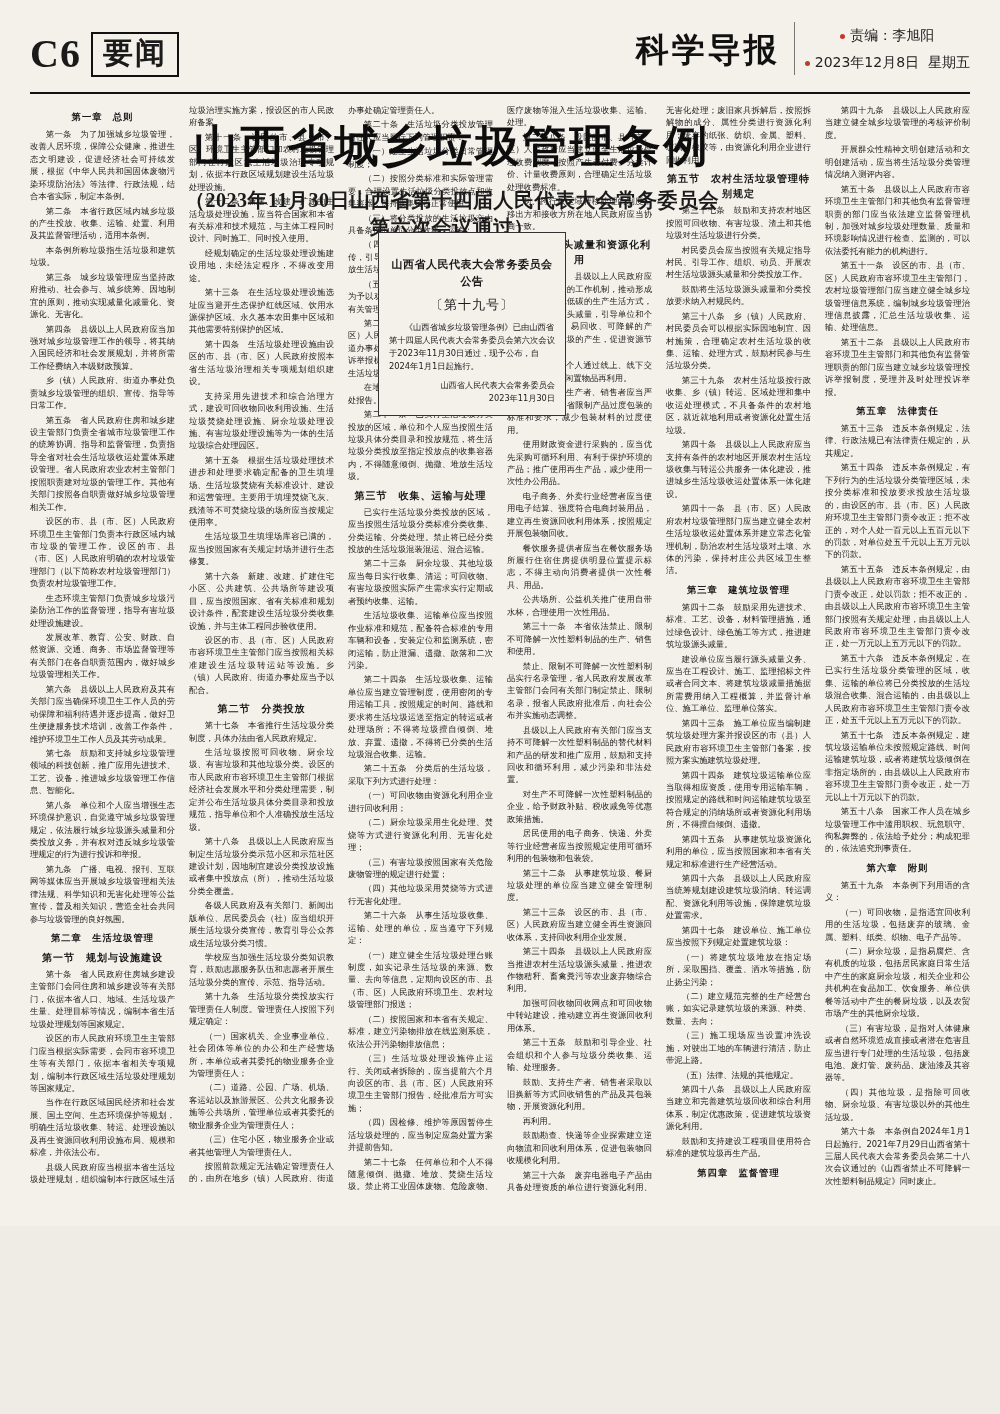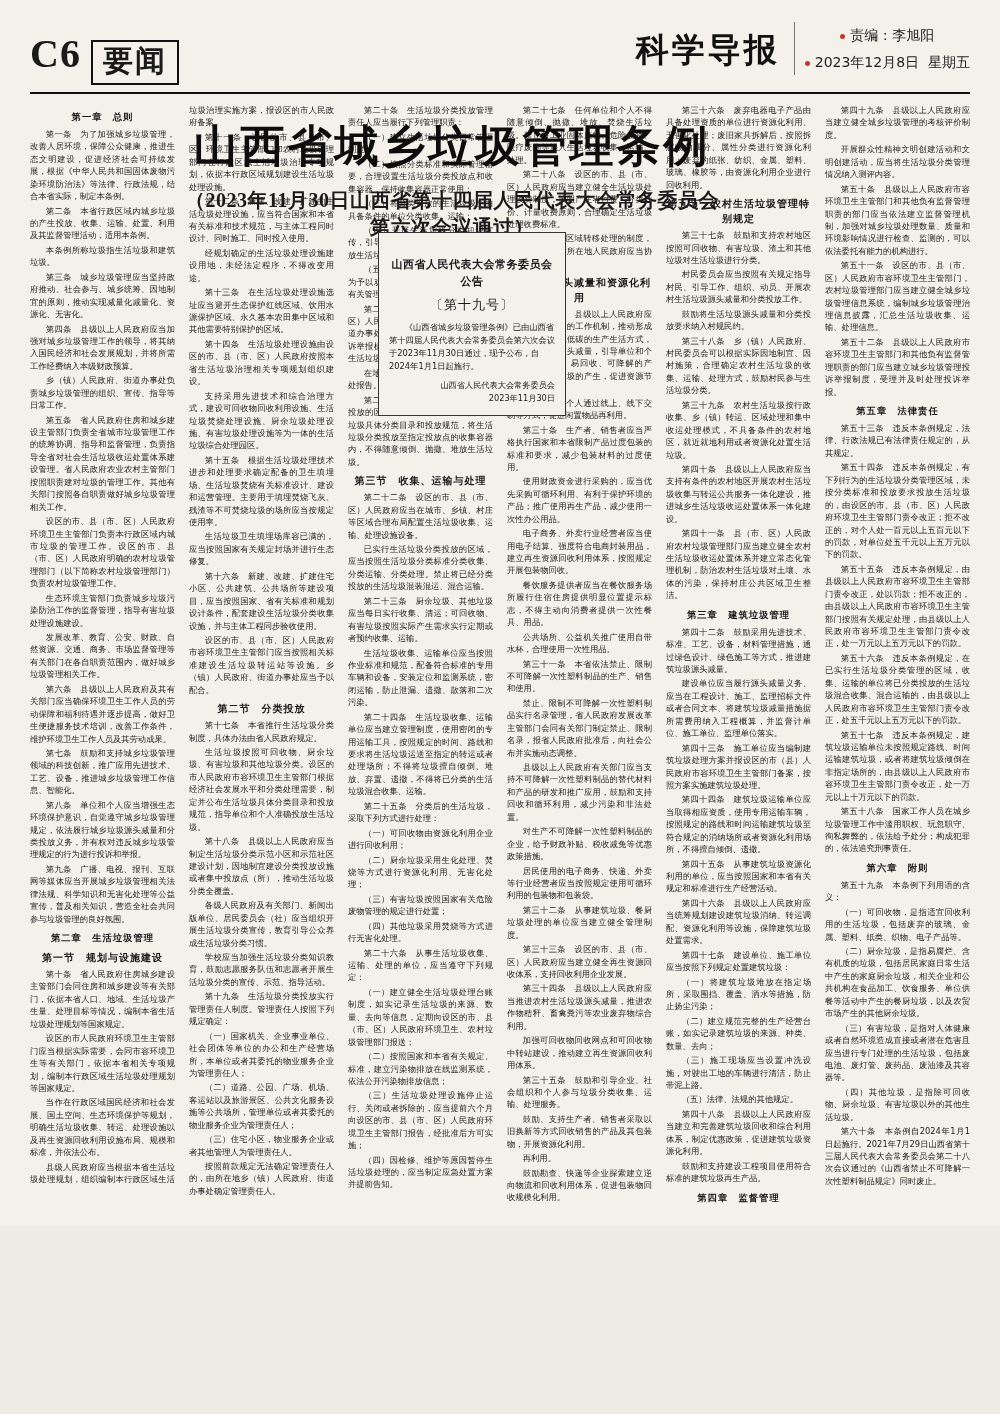--- a/index.html
+++ b/index.html
@@ -24,21 +24,21 @@
     margin:0 30px;
     border-bottom:2px solid #111;
     display:flex;align-items:flex-start;
   }
   .page-num{
     font-family:"Liberation Serif","DejaVu Serif",serif;
     font-size:40px;font-weight:700;letter-spacing:1px;
     margin-top:30px;
   }
   .section-box{
-    margin-top:40px;margin-left:10px;
+    margin-top:32px;margin-left:10px;
     border:2px solid #111;
     padding:2px 10px 4px 10px;
     font-size:30px;font-weight:700;
     font-family:"DejaVu Sans","Liberation Sans",sans-serif;
     letter-spacing:2px;
     line-height:1.15;
   }
   .mast-right{
     margin-left:auto;
     display:flex;align-items:flex-start;
@@ -195,21 +195,20 @@
         <p>第二十条　生活垃圾分类投放管理责任人应当履行下列管理职责：</p>
         <p>（一）建立生活垃圾分类日常管理制度；</p>
         <p>（二）按照分类标准和实际管理需要，合理设置生活垃圾分类投放点和收集容器，保持收集容器正常使用；</p>
         <p>（三）将分类投放的生活垃圾交由具备条件的单位分类收集、运输；</p>
         <p>（四）开展生活垃圾分类知识宣传，引导督促单位、家庭和个人分类投放生活垃圾；</p>
         <p>（五）对不符合分类投放要求的行为予以劝阻，劝阻无效的，应当及时向有关管理部门报告。</p>
         <p>第二十一条　设区的市、县（市、区）人民政府和乡（镇）人民政府、街道办事处应当建立健全生活垃圾分类投诉举报机制和应急机制，对投诉举报的生活垃圾分类违法行为及时处理。</p>
         <p>在地乡（镇）人民政府、街道办事处报告。</p>
         <p>第二十一条　已实行生活垃圾分类投放的区域，单位和个人应当按照生活垃圾具体分类目录和投放规范，将生活垃圾分类投放至指定投放点的收集容器内，不得随意倾倒、抛撒、堆放生活垃圾。</p>
         <div class="h-section">第三节　收集、运输与处理</div>
-        <p>第二十二条　设区的市、县（市、区）人民政府应当在城市、乡镇、村庄等区域合理布局配置生活垃圾收集、运输、处理设施设备。</p>
         <p>已实行生活垃圾分类投放的区域，应当按照生活垃圾分类标准分类收集、分类运输、分类处理。禁止将已经分类投放的生活垃圾混装混运、混合运输。</p>
         <p>第二十三条　厨余垃圾、其他垃圾应当每日实行收集、清运；可回收物、有害垃圾按照实际产生需求实行定期或者预约收集、运输。</p>
         <p>生活垃圾收集、运输单位应当按照作业标准和规范，配备符合标准的专用车辆和设备，安装定位和监测系统，密闭运输，防止泄漏、遗撒、散落和二次污染。</p>
         <p>第二十四条　生活垃圾收集、运输单位应当建立管理制度，使用密闭的专用运输工具，按照规定的时间、路线和要求将生活垃圾运送至指定的转运或者处理场所；不得将垃圾擅自倾倒、堆放、弃置、遗撒，不得将已分类的生活垃圾混合收集、运输。</p>
         <p>第二十五条　分类后的生活垃圾，采取下列方式进行处理：</p>
         <p>（一）可回收物由资源化利用企业进行回收利用；</p>
         <p>（二）厨余垃圾采用生化处理、焚烧等方式进行资源化利用、无害化处理；</p>
         <p>（三）有害垃圾按照国家有关危险废物管理的规定进行处置；</p>
         <p>（四）其他垃圾采用焚烧等方式进行无害化处理。</p>
         <p>第二十六条　从事生活垃圾收集、运输、处理的单位，应当遵守下列规定：</p>

